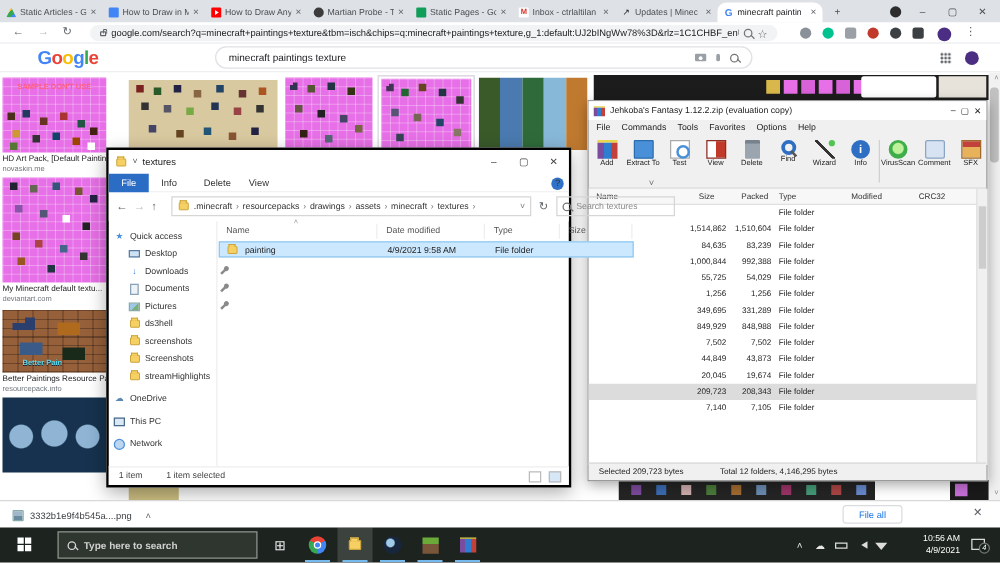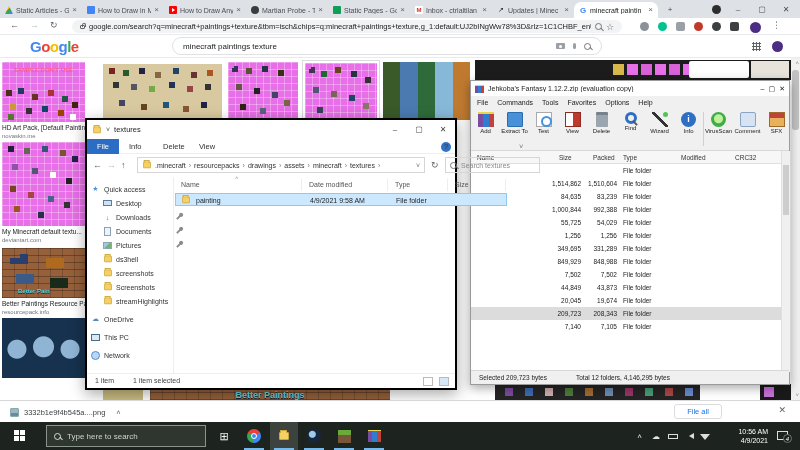--- a/index.html
+++ b/index.html
@@ -156,21 +156,21 @@
   #dlchip span{font-size:7.5px;color:#3c4043;}
   #showall{position:absolute;right:78px;top:3px;width:48px;height:15px;border:1px solid #dadce0;border-radius:3px;
     font-size:7.5px;color:#1a73e8;display:flex;align-items:center;justify-content:center;}
   #dlclose{position:absolute;right:14px;top:4px;font-size:9px;color:#5f6368;}
 
   
   #taskbar{position:absolute;left:0;top:422px;width:800px;height:28px;background:#1d241f;z-index:50;}
   #startbtn{position:absolute;left:14px;top:8px;display:grid;grid-template-columns:5px 5px;grid-gap:1px;}
   #startbtn i{width:5px;height:5px;background:#fff;}
   #tsearch{position:absolute;left:46px;top:3px;width:160px;height:22px;background:#2e362f;border:1px solid #8a938c;
-    display:flex;align-items:center;gap:6px;padding:0 7px;}
+    display:flex;align-items:center;gap:6px;padding:0 7px;font-weight:bold;}
   #tsearch .mag{border-color:#d8d8d8;}#tsearch .mag::after{background:#d8d8d8;}
   #tsearch span{font-size:8px;color:#d0d0d0;}
   .tbapp{position:absolute;top:0;width:28px;height:28px;display:flex;align-items:center;justify-content:center;}
   .tbapp.active{background:rgba(255,255,255,.14);}
   .tbapp::after{content:"";position:absolute;left:4px;bottom:0;width:20px;height:2px;background:#76b9ed;}
   #taskview::after{display:none;}
   #taskview{color:#eee;font-size:11px;}
   .chromeico{width:14px;height:14px;border-radius:50%;background:conic-gradient(from -60deg,#ea4335 0 120deg,#4285f4 120deg 240deg,#34a853 240deg);position:relative;}
   .chromeico::after{content:"";position:absolute;inset:4px;background:#4285f4;border:1.5px solid #fff;border-radius:50%;}
   .mcico{width:13px;height:13px;background:linear-gradient(#6aaa38 0 42%,#79553a 42%);}
@@ -312,23 +312,20 @@
         <i style="flex:1;background:#c07a30"></i>
     </div>
 
     <div class="thumb" style="left:475px;top:2px;width:316px;height:20px;background:#1c1c1c">
       <i class="sp" style="left:138px;top:4px;width:11px;height:11px;background:#d8b84a;box-shadow:14px 0 0 #e76fe7,28px 0 0 #d862d8,42px 0 0 #e76fe7,56px 0 0 #d862d8,70px 0 0 #e76fe7"></i>
       <i class="sp" style="left:214px;top:1px;width:60px;height:17px;background:#fff;border-radius:2px"></i>
       <i class="sp" style="left:276px;top:1px;width:38px;height:17px;background:#e8e3da"></i>
     </div>
 
     <div class="thumb" style="left:103px;top:326px;width:40px;height:16px;background:#cbbd80"></div>
-    <div class="thumb brick" style="left:150px;top:326px;width:240px;height:16px;text-align:center">
-      <span class="ovl2" style="position:static;font-size:9px">Better Paintings</span>
-    </div>
     <div class="thumb" style="left:495px;top:326px;width:205px;height:16px;background:#242424">
       <i class="sp" style="left:10px;top:4px;width:8px;height:8px;background:#7a4a9a;box-shadow:20px 0 0 #3a6ab0,40px 0 0 #caa,60px 0 0 #4a7a3a,80px 0 0 #a06a30,100px 0 0 #6a8ab0,120px 0 0 #936,140px 0 0 #497,160px 0 0 #a44,180px 0 0 #68c"></i>
     </div>
     <div class="thumb" style="left:760px;top:326px;width:31px;height:16px;background:#1a1a1a">
       <i class="sp" style="left:4px;top:3px;width:10px;height:10px;background:#c76fd8"></i>
     </div>
 
     <div id="scrollbar">
       <span class="scar" style="top:2px">˄</span>
       <i id="scrollthumb"></i>

